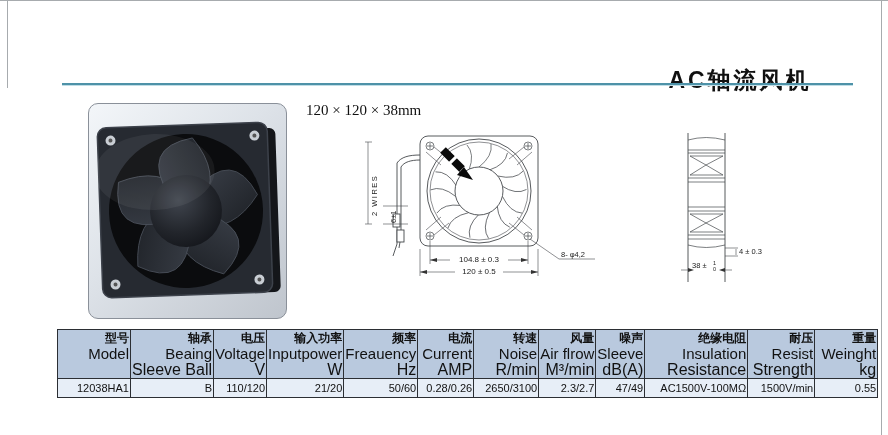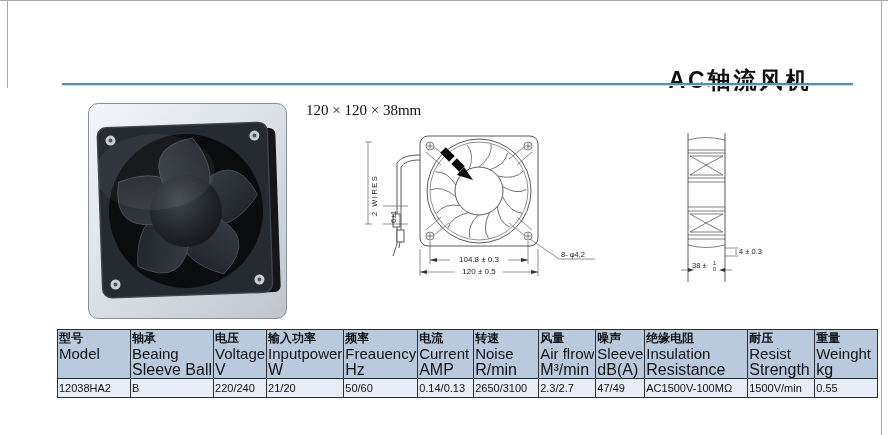--- a/index.html
+++ b/index.html
@@ -28,21 +28,21 @@
     font-size:15px;color:#101010;text-align:right;
   }
   .front-view{position:absolute;left:363px;top:118px;}
   .side-view{position:absolute;left:680px;top:118px;}
   svg text{font-family:"Liberation Sans","DejaVu Sans",sans-serif;}
   
   table.spec{
     position:absolute;left:57px;top:329px;border-collapse:collapse;table-layout:fixed;
   }
   table.spec th,table.spec td{
-    border:1px solid #2b2e33;text-align:left;vertical-align:middle;padding:0 1px;
+    border:1px solid #2b2e33;text-align:right;vertical-align:middle;padding:0 1px;
     overflow:hidden;white-space:nowrap;
   }
   table.spec th{background:var(--hdr-bg,#b9c9de);font-weight:normal;}
   table.spec th .zh{font-weight:bold;font-size:12px;line-height:16px;}
   table.spec th .en{font-size:15px;line-height:16px;}
   table.spec th .unit{font-size:16px;line-height:16px;min-height:16px;}
   table.spec td{background:var(--row-bg,#e7eef7);font-size:11px;height:18px;}
 </style>
 </head>
 <body>
@@ -300,26 +300,26 @@
         </th>
         <th>
           <div class="zh">重量</div>
           <div class="en">Weinght</div>
           <div class="unit">kg</div>
         </th>
       </tr>
     </thead>
   <tbody>
       <tr>
-        <td>12038HA2</td>
+        <td>12038HA1</td>
         <td>B</td>
-        <td>220/240</td>
+        <td>110/120</td>
         <td>21/20</td>
         <td>50/60</td>
-        <td>0.14/0.13</td>
+        <td>0.28/0.26</td>
         <td>2650/3100</td>
         <td>2.3/2.7</td>
         <td>47/49</td>
         <td>AC1500V-100MΩ</td>
         <td>1500V/min</td>
         <td>0.55</td>
       </tr>
     </tbody>
 </table>
 

